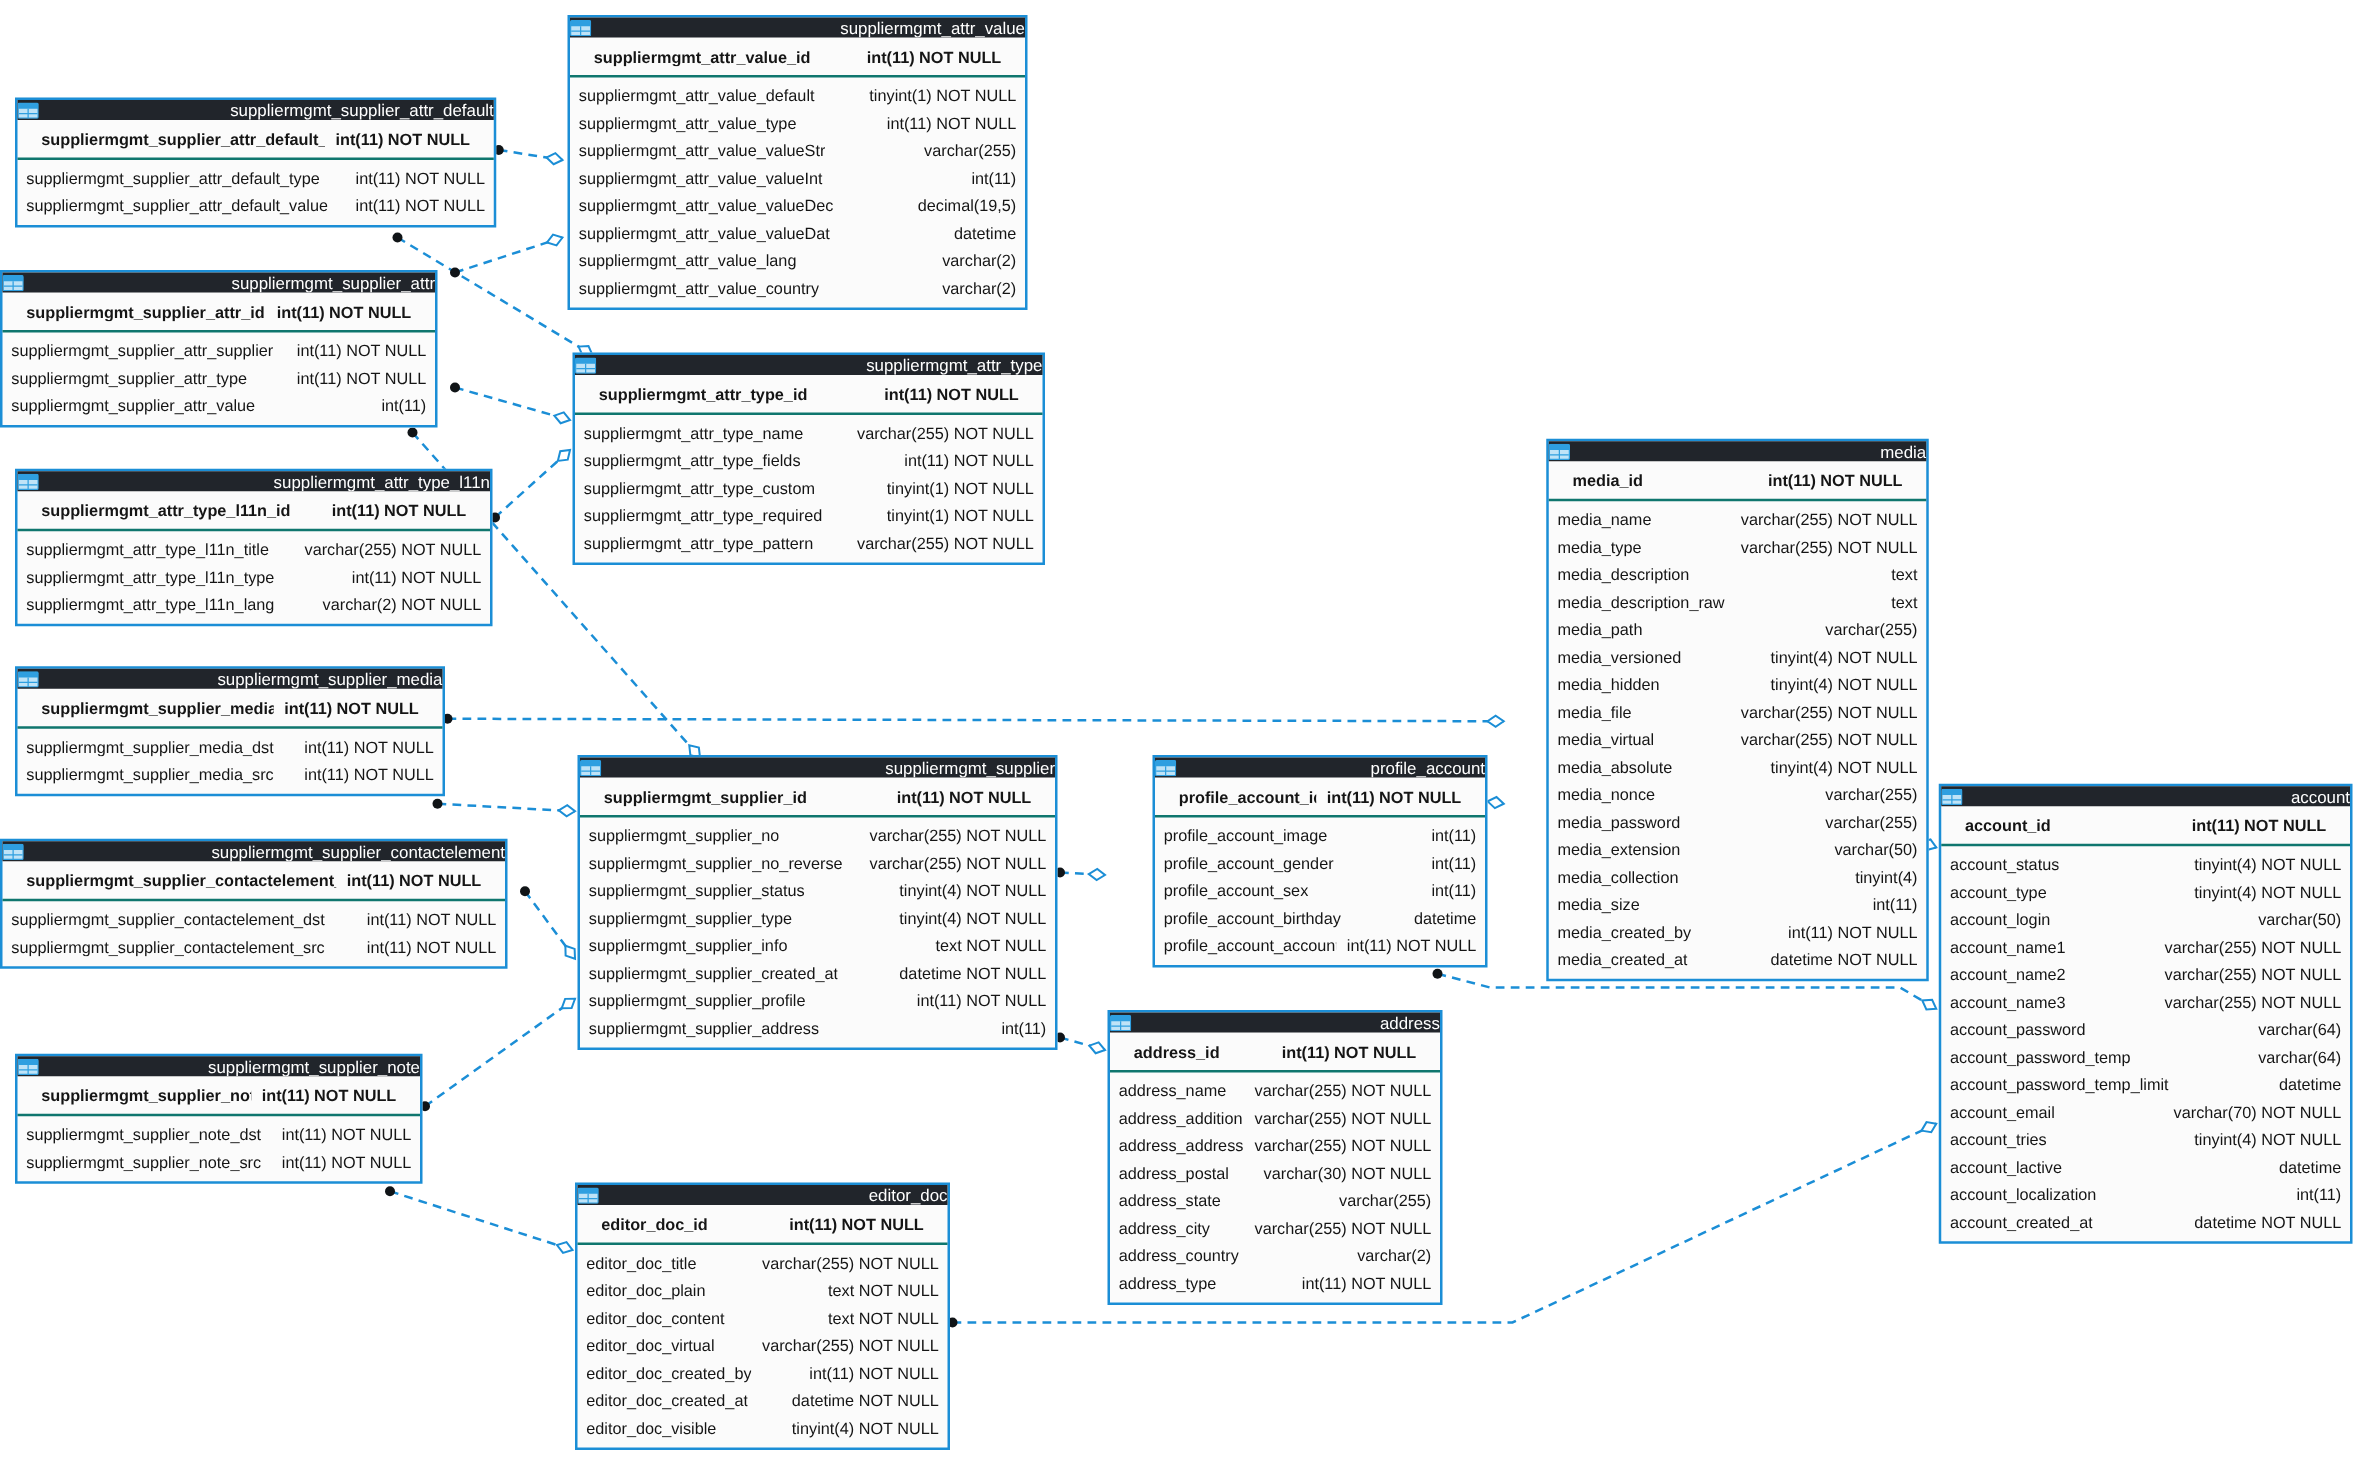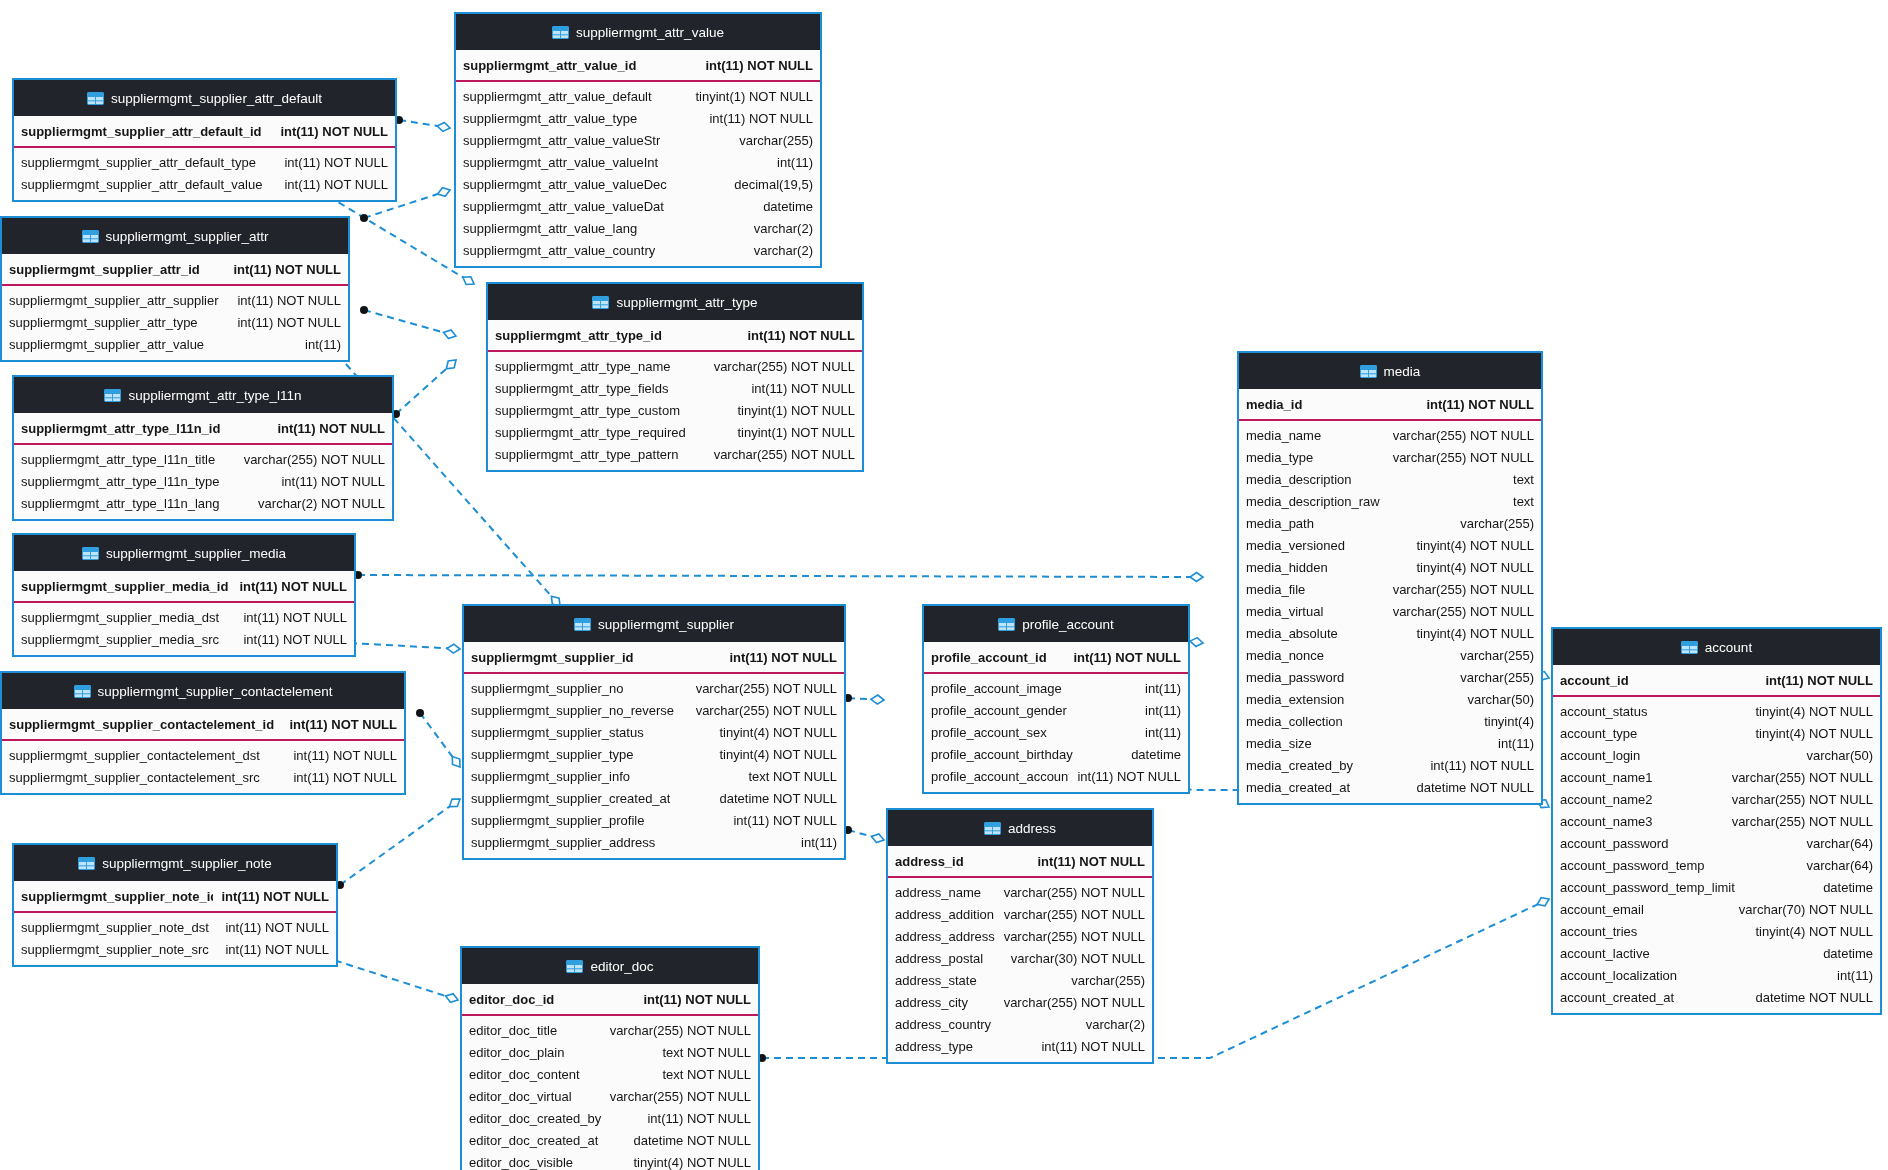--- a/index.html
+++ b/index.html
@@ -1,23 +1,23 @@
 <!DOCTYPE html>
 <html><head>
 <meta charset="utf-8">
 <style>
   html,body{margin:0;padding:0;background:#ffffff;}
   #diagram{position:relative;overflow:hidden;font-family:"Liberation Sans",sans-serif;background:#ffffff;}
   #rel-layer{position:absolute;left:0;top:0;z-index:0;}
   .tbl{position:absolute;z-index:1;border:2px solid #1b8ed6;background:#fbfbfb;box-sizing:border-box;
        font-size:13px;color:#151515;}
-  .tbl-header{height:36px;display:flex;align-items:center;justify-content:center;gap:7px;
+  .tbl-header{height:16px;display:flex;align-items:center;justify-content:space-between;gap:7px;
        background:#21252b;color:#ffffff;font-size:13.5px;white-space:nowrap;overflow:hidden;}
   .tbl-icon{flex:0 0 auto;display:inline-flex;}
-  .pk-section{border-bottom:2px solid #be185d;padding:2px 0;}
+  .pk-section{border-bottom:2px solid #0f766e;padding:2px 12px;}
   .cols-section{padding:3px 0 5px 0;}
   .col-row{height:22px;display:flex;align-items:center;justify-content:space-between;gap:8px;
        padding:0 7px;white-space:nowrap;}
   .pk-section .col-row{height:26px;font-weight:bold;}
   .col-name{overflow:hidden;}
   .col-type{text-align:right;flex:0 0 auto;}
   .rel-line{fill:none;stroke:#1b8ed6;stroke-width:2;stroke-dasharray:7 5;}
   .rel-dot{fill:#101417;stroke:none;}
   .rel-diamond{fill:#ffffff;stroke:#1b8ed6;stroke-width:1.6;}
 </style>
@@ -340,21 +340,21 @@
         <div class="col-row">
     <span class="col-name">suppliermgmt_attr_value_lang</span>
     <span class="col-type">varchar(2)</span>
   </div>
         <div class="col-row">
     <span class="col-name">suppliermgmt_attr_value_country</span>
     <span class="col-type">varchar(2)</span>
   </div>
       </div>
   </div>
-    <div class="tbl" style="left: 458px; top: 282px; width: 378px; margin-left: 28px;">
+    <div class="tbl" style="left: 458px; top: 282px; width: 378px;">
     <div class="tbl-header">
       <span class="tbl-icon">
         <svg width="17" height="13" viewBox="0 0 17 13">
           <rect x="0.5" y="0.5" width="16" height="12" rx="1" fill="#bfe3f7" stroke="#2f9fe0"></rect>
           <rect x="0.5" y="0.5" width="16" height="4.5" fill="#2f9fe0"></rect>
           <line x1="8.5" y1="5" x2="8.5" y2="12.5" stroke="#2f9fe0" stroke-width="1"></line>
           <line x1="1" y1="8.8" x2="16" y2="8.8" stroke="#2f9fe0" stroke-width="1"></line>
         </svg>
       </span>
       <span>suppliermgmt_attr_type</span>

